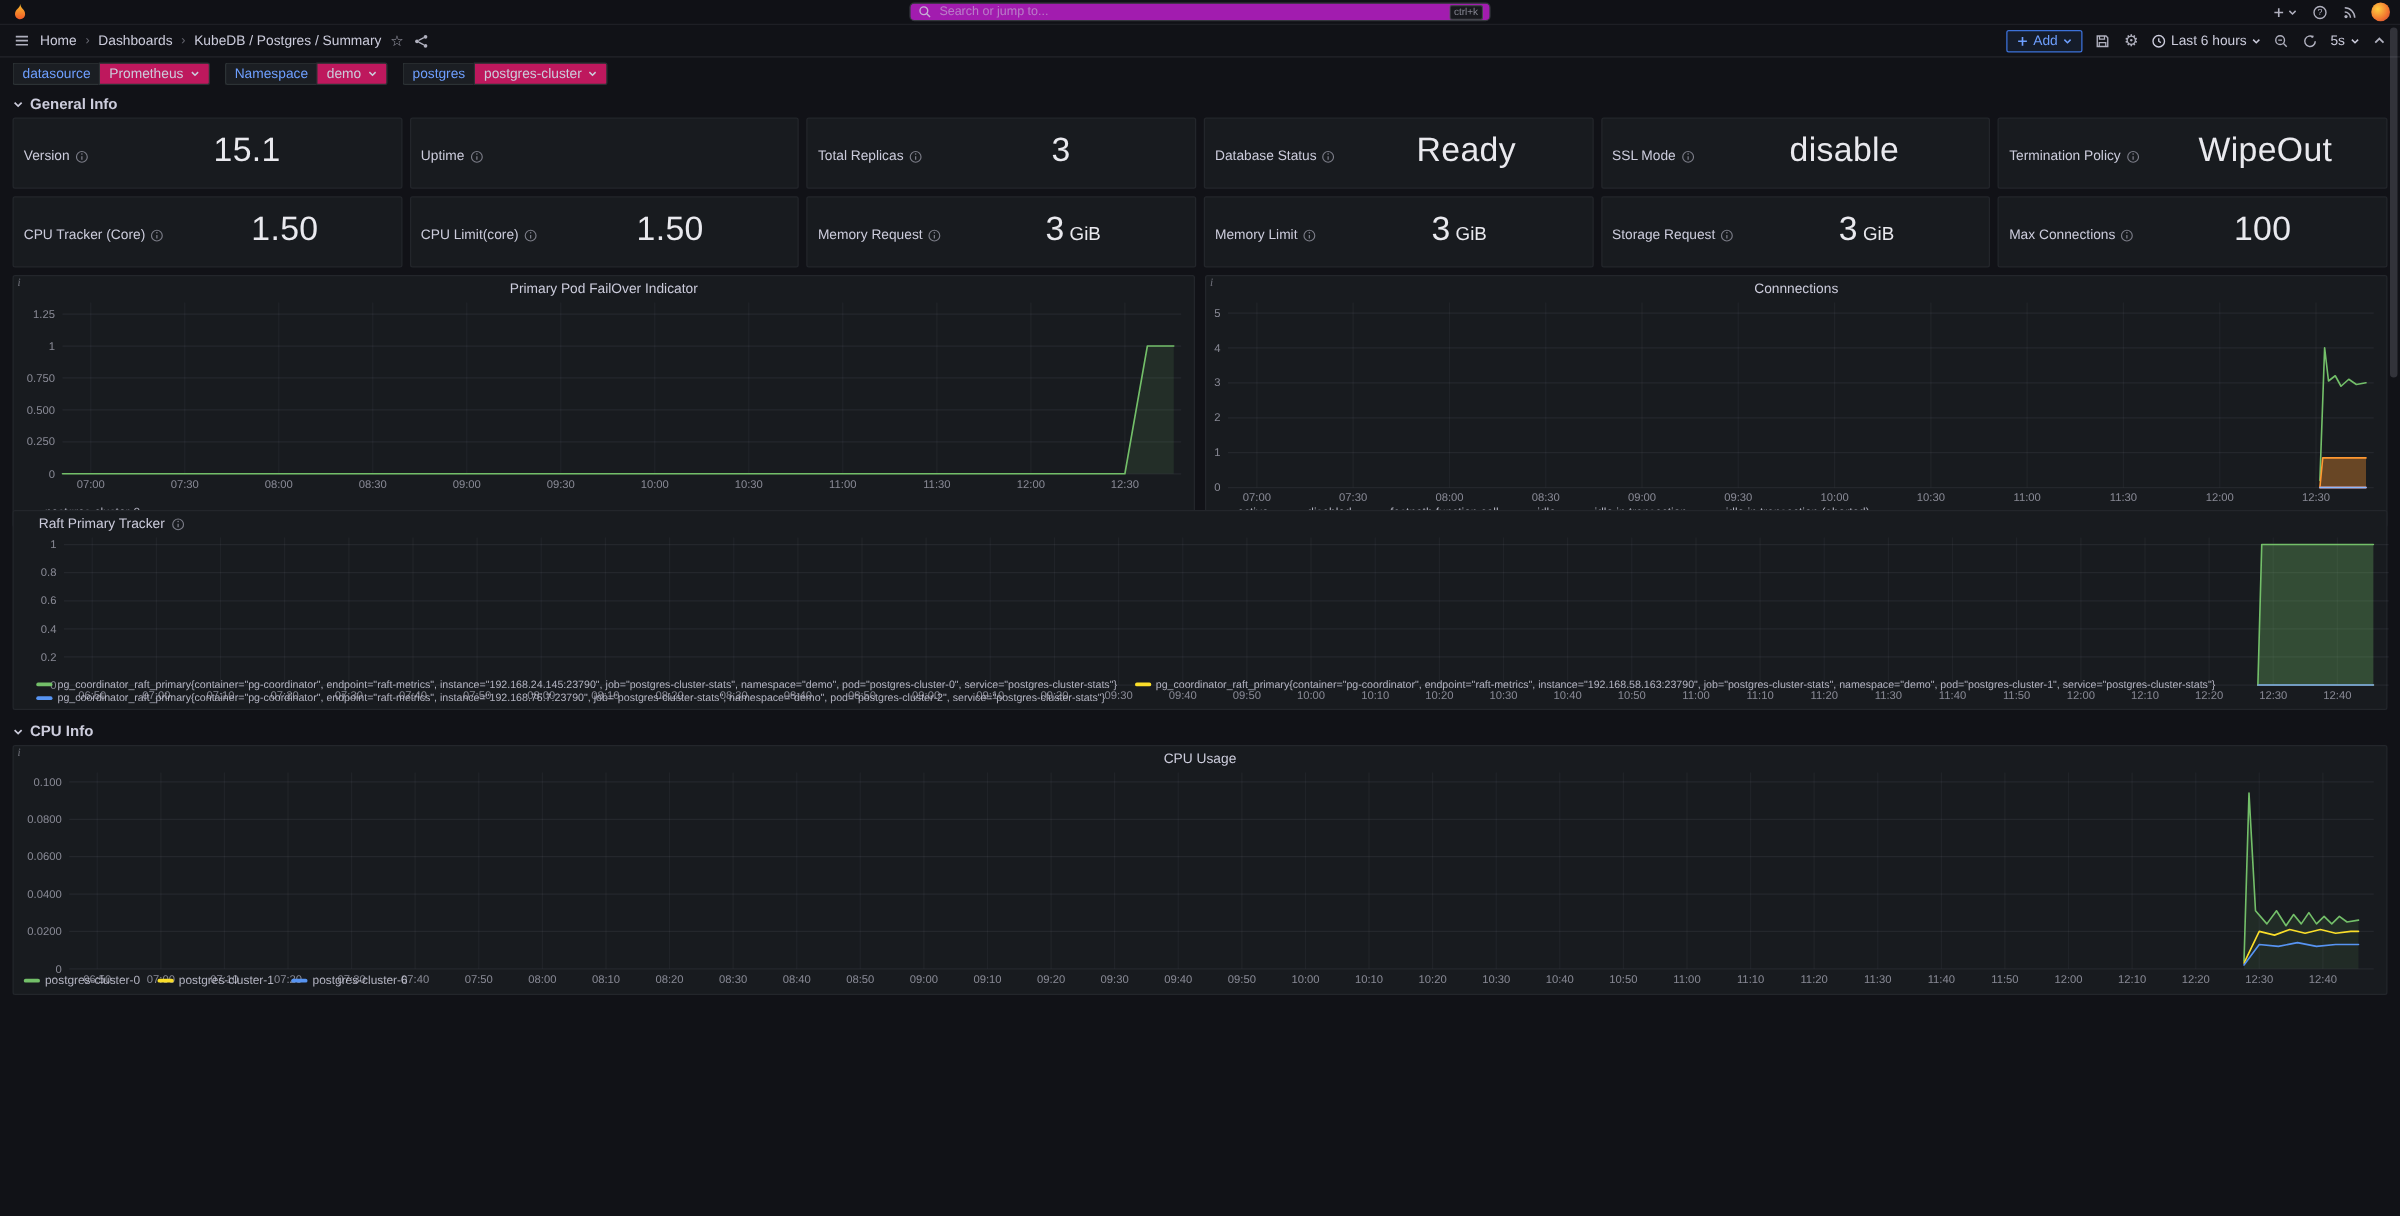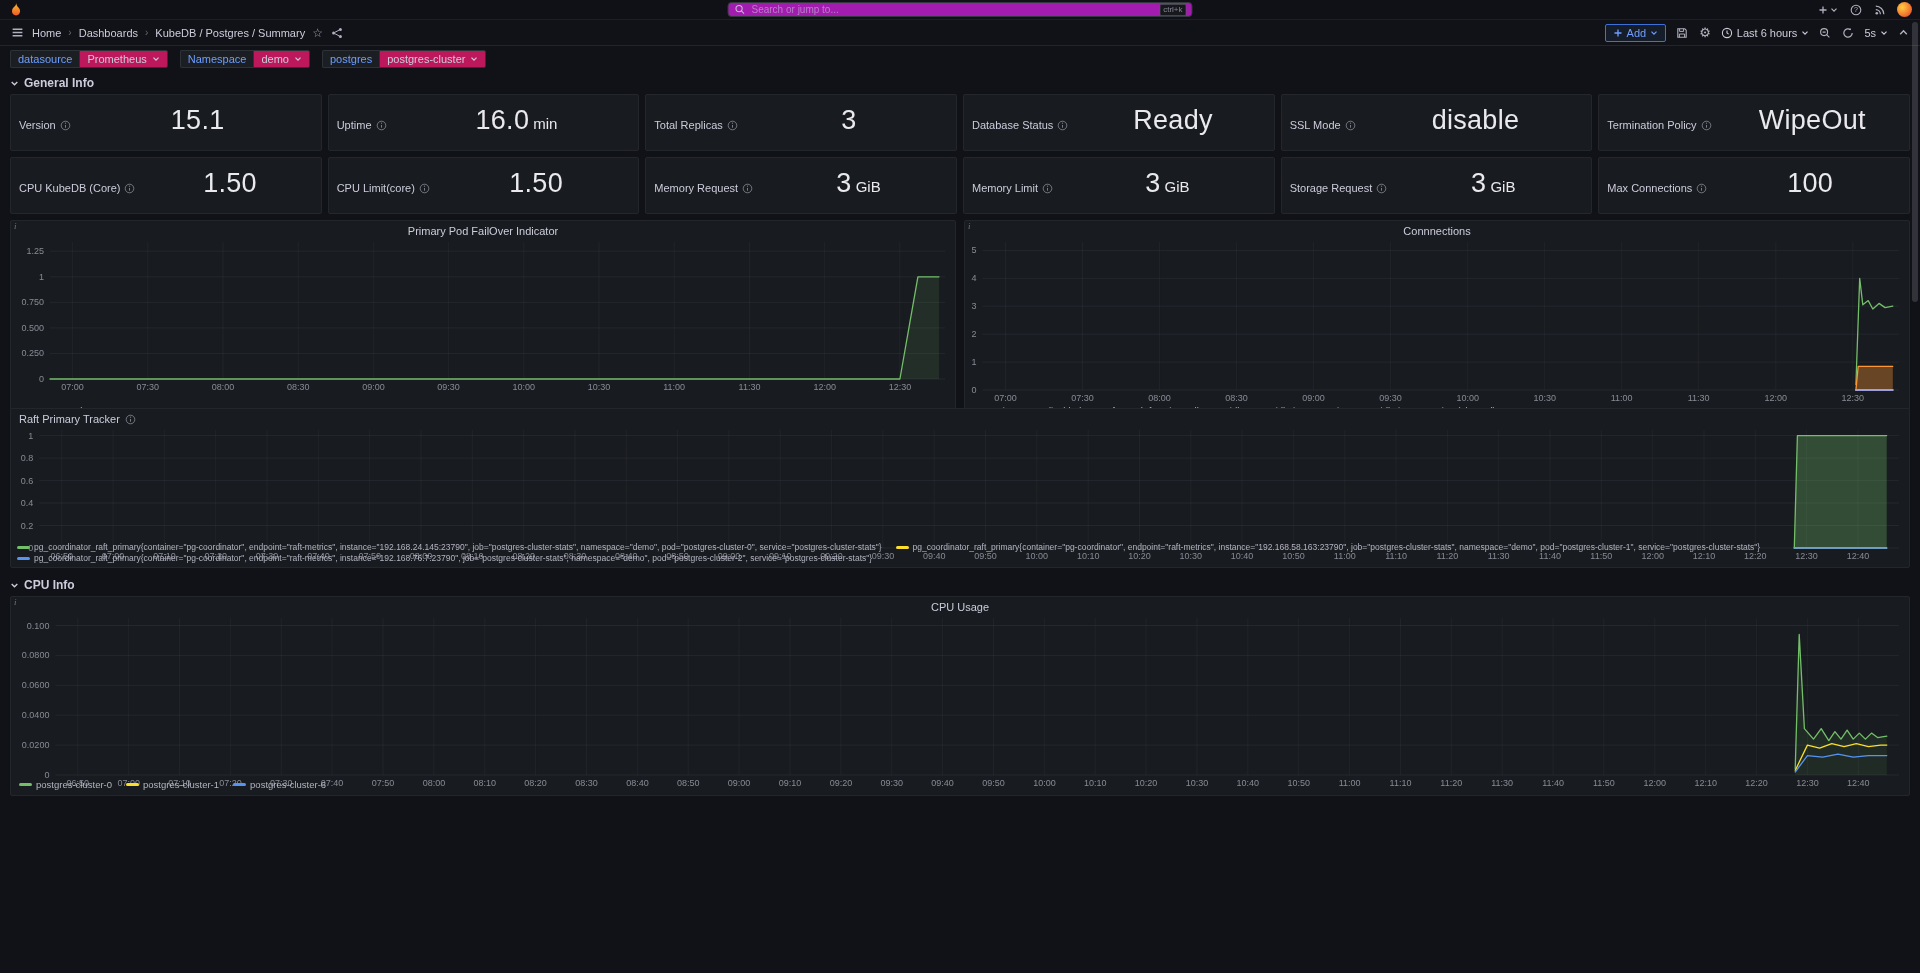--- a/index.html
+++ b/index.html
@@ -62,21 +62,21 @@
   .stat-value { display:flex; align-items:baseline; gap:4px; color:#e9e9ee; }
   .stat-value .v { font-size:27px; font-weight:500; letter-spacing:.3px; }
   .stat-value .u { font-size:15px; font-weight:500; }
 
   
   .row-charts { display:grid; grid-template-columns:1fr 1fr; gap:8px; padding:0 10px;
     height:180px; margin-bottom:8px; }
   .panel { background:#181b1f; border:1px solid #23262b; border-radius:2px;
     position:relative; display:flex; flex-direction:column; min-width:0; }
   .panel-wide { margin:0 10px 6px; }
-  .panel-raft { height:160px; }
+  .panel-raft { height:160px;padding-left:12px; }
   .panel-cpu { height:200px; }
   .panel-title { font-size:11px; color:#ccccdc; padding:4px 8px 1px; }
   .panel-title.center { text-align:center; }
   .panel-title.left { display:flex; align-items:center; gap:5px; }
   .corner-i { position:absolute; top:0; left:3px; font-size:9px; font-style:italic;
     font-family:"Liberation Serif", serif; color:rgba(204,204,220,0.5); cursor:pointer; z-index:2; }
   .chart { flex:1; min-height:0; }
   .legend { display:flex; flex-wrap:wrap; align-items:center; gap:2px 14px;
     padding:1px 8px 5px; font-size:9.5px; color:rgba(204,204,220,0.85); }
   .legend-sm { font-size:8.5px; gap:1px 14px; padding:1px 6px 4px; }
@@ -318,26 +318,20 @@
     </div>
     <div class="stat">
       <div class="stat-title">
           <span>Uptime</span>
           <span class="info">
             <svg width="11" height="11">
               <use href="#i-info"></use>
             </svg>
           </span>
         </div>
-      <div class="stat-body">
-          <div class="stat-value">
-            <span class="v">16.0</span>
-            <span class="u">min</span>
-          </div>
-        </div>
     </div>
     <div class="stat">
       <div class="stat-title">
           <span>Total Replicas</span>
           <span class="info">
             <svg width="11" height="11">
               <use href="#i-info"></use>
             </svg>
           </span>
         </div>
@@ -391,21 +385,21 @@
         </div>
       <div class="stat-body">
           <div class="stat-value">
             <span class="v">WipeOut</span>
             <span class="u"></span>
           </div>
         </div>
     </div>
     <div class="stat">
       <div class="stat-title">
-          <span>CPU KubeDB (Core)</span>
+          <span>CPU Tracker (Core)</span>
           <span class="info">
             <svg width="11" height="11">
               <use href="#i-info"></use>
             </svg>
           </span>
         </div>
       <div class="stat-body">
           <div class="stat-value">
             <span class="v">1.50</span>
             <span class="u"></span>

